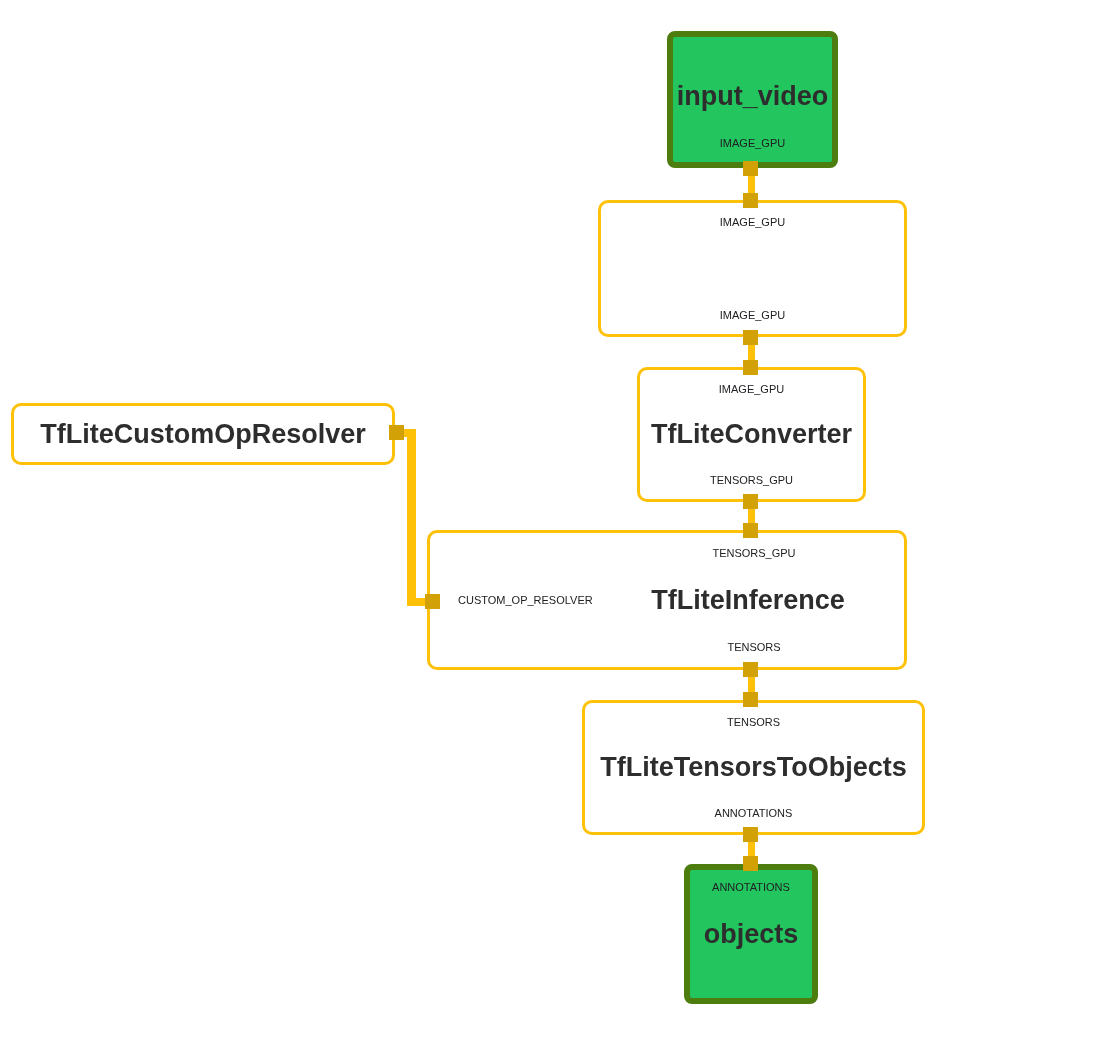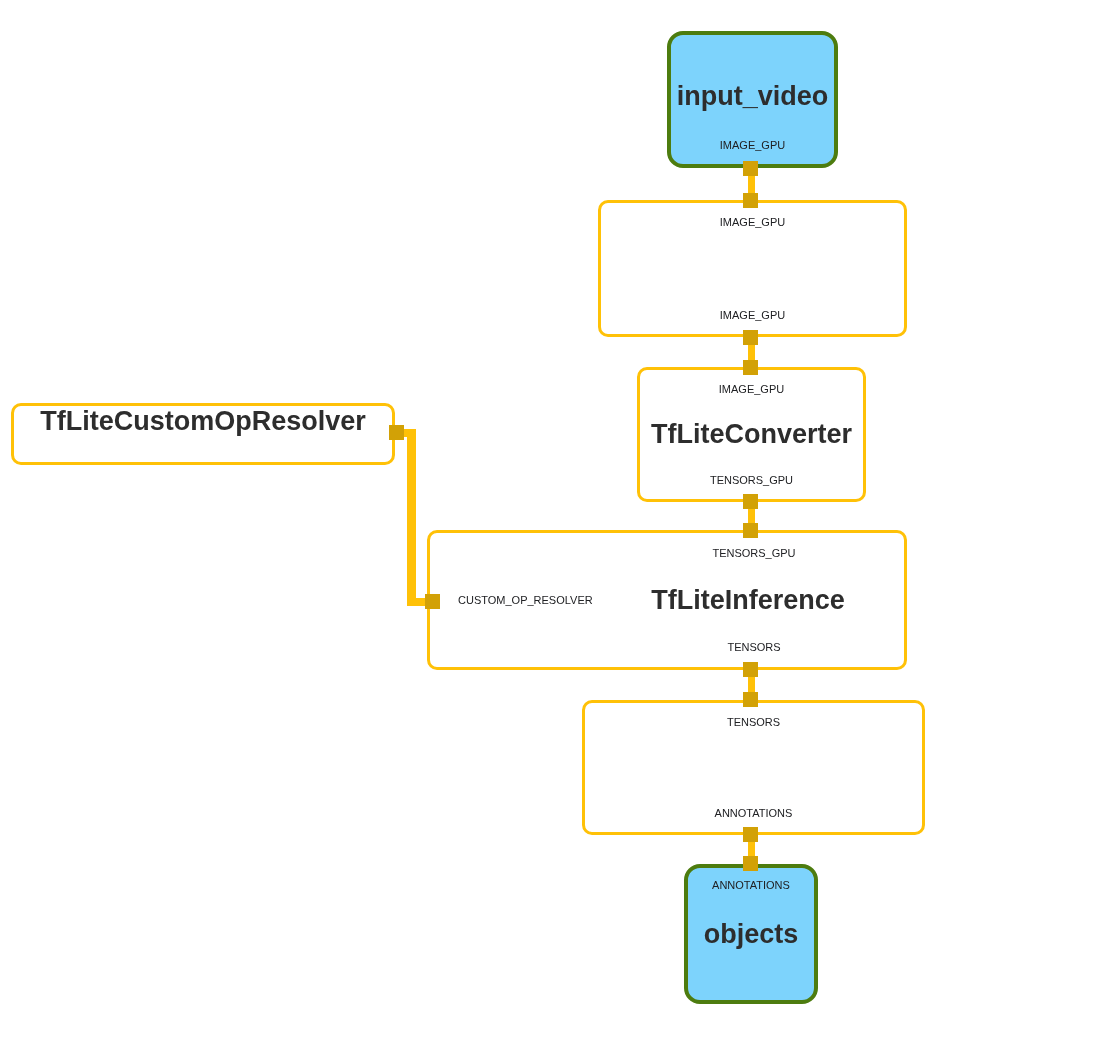--- a/index.html
+++ b/index.html
@@ -15,23 +15,23 @@
     position: absolute;
     box-sizing: border-box;
     border-radius: 10px;
     z-index: 2;
   }
   .node.calc {
     background: #ffffff;
     border: 3px solid #FFC107;
   }
   .node.io {
-    background: #7dd3fc;
-    border: 4px solid #4d7c0f;
-    border-radius: 16px;
+    background: #22c55e;
+    border: 6px solid #4d7c0f;
+    border-radius: 8px;
   }
   .node-title {
     font-weight: bold;
     font-size: 27px;
     color: #2d2d2d;
     white-space: nowrap;
   }
   .port-label {
     font-size: 11px;
     color: #202124;
@@ -41,20 +41,21 @@
   .node.rows {
     display: flex;
     flex-direction: column;
     align-items: center;
     justify-content: space-between;
     padding: 13px 8px;
   }
   
   .node.center-only {
     display: flex;
+    align-items: center;
     justify-content: center;
   }
   
   #node-input-video .node-title {
     position: absolute; left: 50%; top: 47%;
     transform: translate(-50%, -50%);
   }
   #node-input-video .port-label {
     position: absolute; left: 50%; bottom: 13px;
     transform: translateX(-50%);
@@ -159,19 +160,20 @@
 
 <div class="node calc" id="node-tflite-inference">
   <div class="port-label" id="inf-in-label">TENSORS_GPU</div>
   <div class="port-label" id="inf-side-label">CUSTOM_OP_RESOLVER</div>
   <div class="node-title" id="inf-title">TfLiteInference</div>
   <div class="port-label" id="inf-out-label">TENSORS</div>
 </div>
 
 <div class="node calc rows" id="node-tflite-tensors-to-objects">
   <div class="port-label">TENSORS</div>
+  <div class="node-title">TfLiteTensorsToObjects</div>
   <div class="port-label">ANNOTATIONS</div>
 </div>
 
 <div class="node io" id="node-objects">
   <div class="port-label">ANNOTATIONS</div>
   <div class="node-title">objects</div>
 </div>
 
 </body></html>

